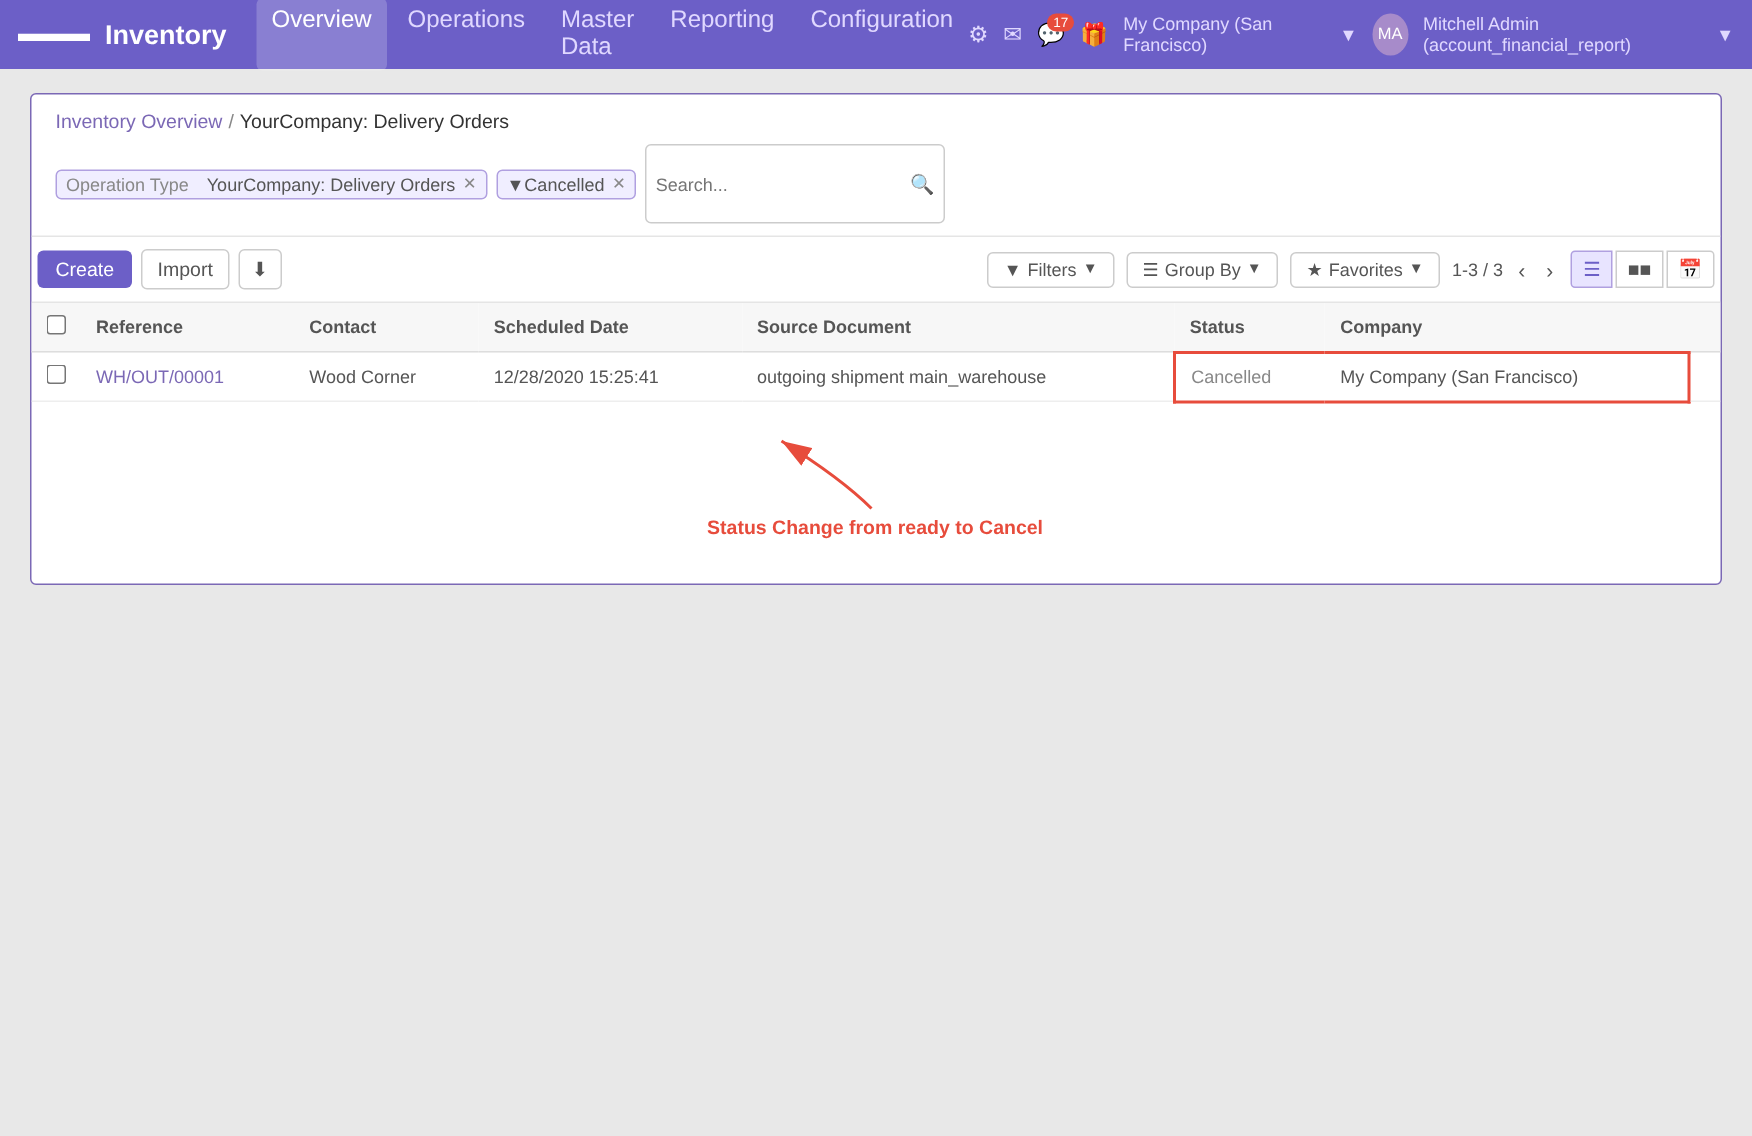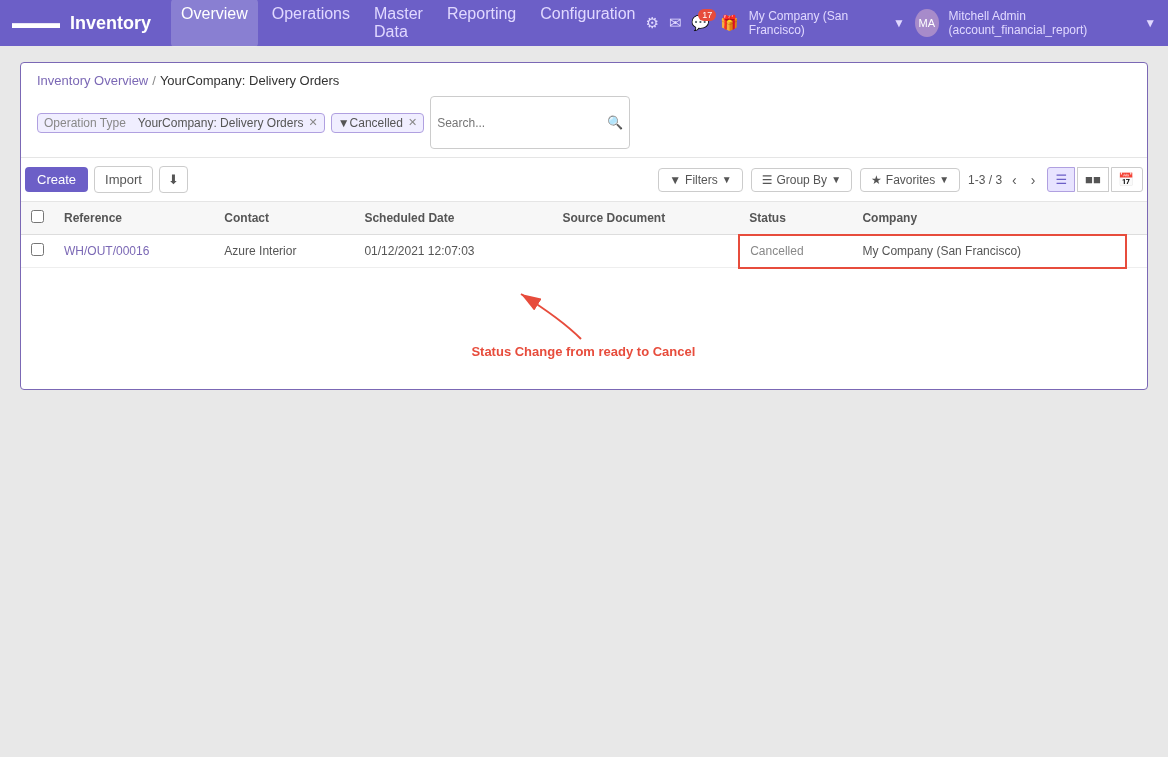--- a/index.html
+++ b/index.html
@@ -406,26 +406,26 @@
             <span>Status</span>
           </th>
           <th>
             <span>Company</span>
           </th>
           <th style="width:20px;"></th>
         </tr>
       </thead>
       <tbody id="table-body">
 
-          <tr>
+      <tr>
             <td><input type="checkbox" class="cb" style=""></td>
-            <td><span class="ref-link">WH/OUT/00016</span></td>
-            <td>Azure Interior</td>
-            <td>01/12/2021 12:07:03</td>
-            <td></td>
+            <td><span class="ref-link">WH/OUT/00001</span></td>
+            <td>Wood Corner</td>
+            <td>12/28/2020 15:25:41</td>
+            <td>outgoing shipment main_warehouse</td>
             <td style="border-top: 2px solid rgb(231, 76, 60); border-right: none; border-bottom: 2px solid rgb(231, 76, 60); border-left: 2px solid rgb(231, 76, 60); border-image: initial;"><span class="status-cancelled">Cancelled</span></td>
             <td style="border-top: 2px solid rgb(231, 76, 60); border-right: 2px solid rgb(231, 76, 60); border-bottom: 2px solid rgb(231, 76, 60); border-left: none; border-image: initial;">My Company (San Francisco)</td>
             <td></td>
           </tr>
         </tbody>
     </table>
 
     <div class="annotation-area">
       <svg class="arrow-svg" width="120" height="55">
         <defs>

